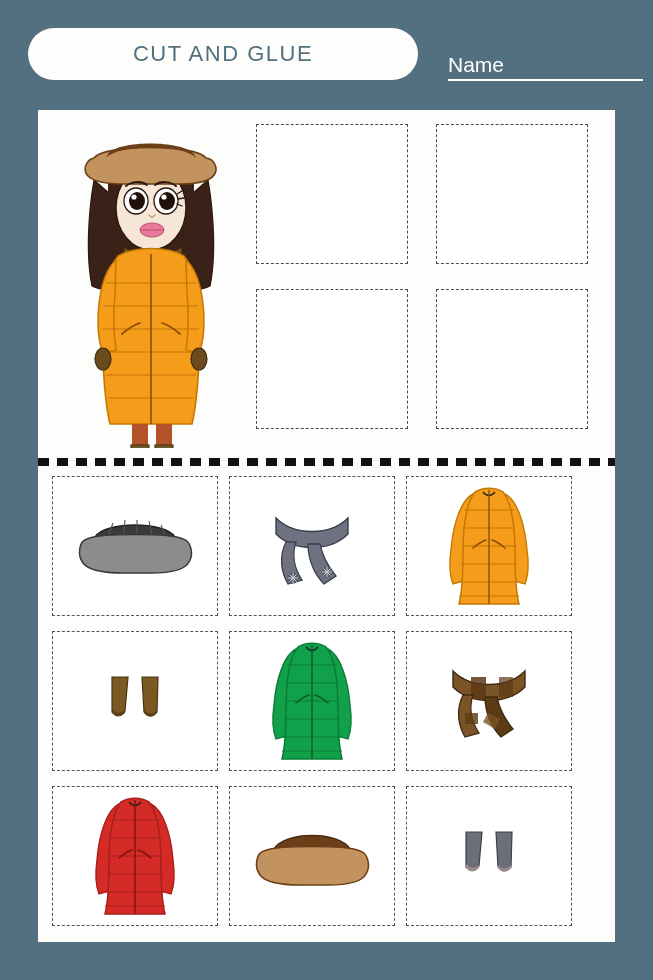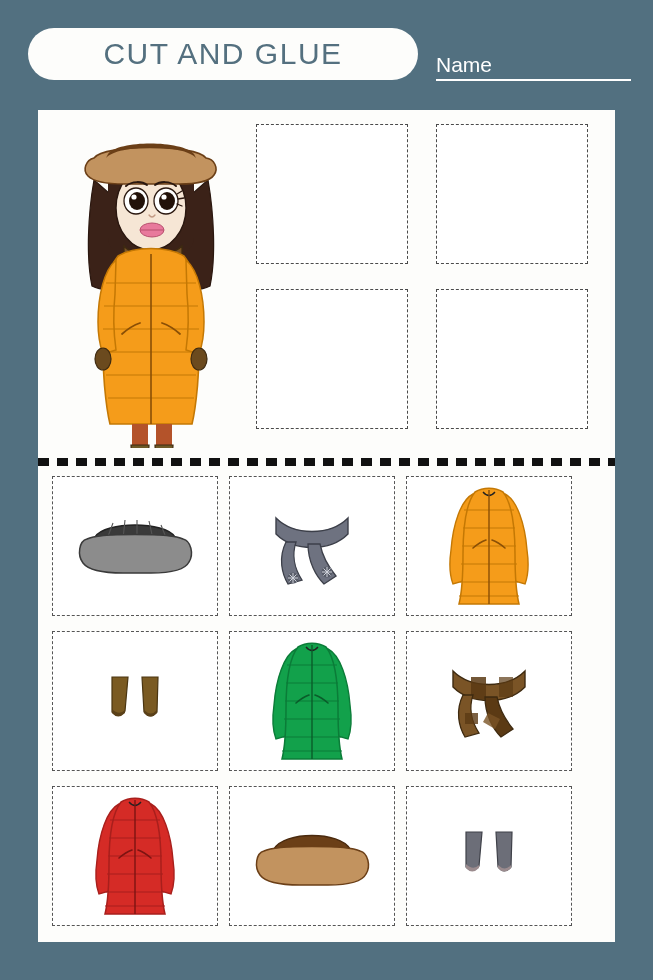--- a/index.html
+++ b/index.html
@@ -18,27 +18,27 @@
   }
   .title-pill{
     position:absolute; left:28px; top:28px;
     width:390px; height:52px;
     background:#fdfdfb;
     border-radius:26px;
     display:flex; align-items:center; justify-content:center;
   }
   .title-text{
     color:#54707f;
-    font-size:30px;
+    font-size:22px;
     letter-spacing:1.5px;
     font-weight:400;
     white-space:nowrap;
   }
   .name-wrap{
-    position:absolute; left:436px; top:54px;
+    position:absolute; left:448px; top:54px;
     width:195px;
   }
   .name-label{
     color:#ffffff;
     font-size:21px;
     line-height:22px;
     display:inline-block;
   }
   .name-rule{
     position:absolute; left:0; top:25px;

